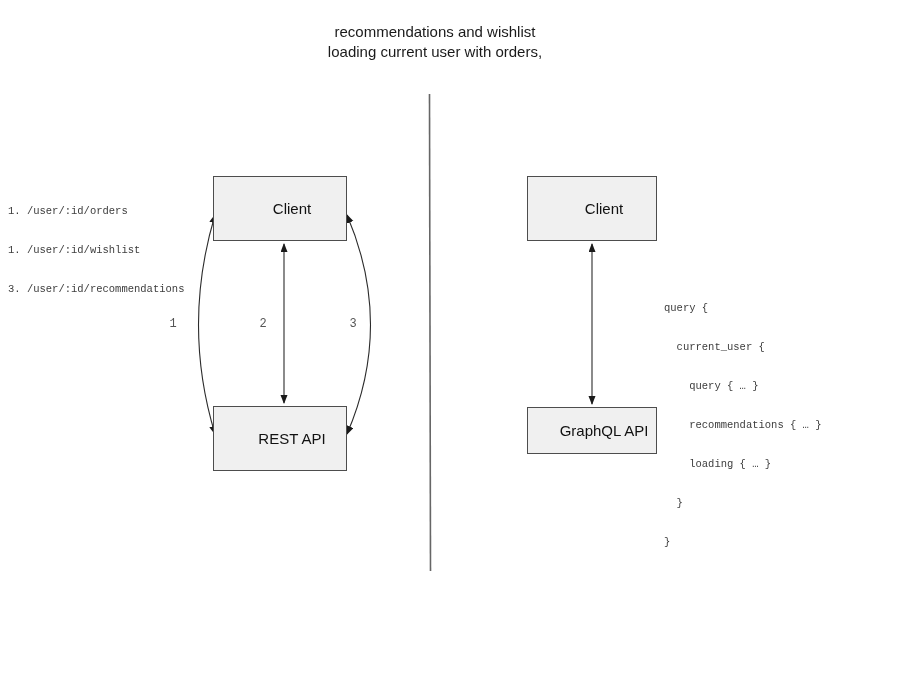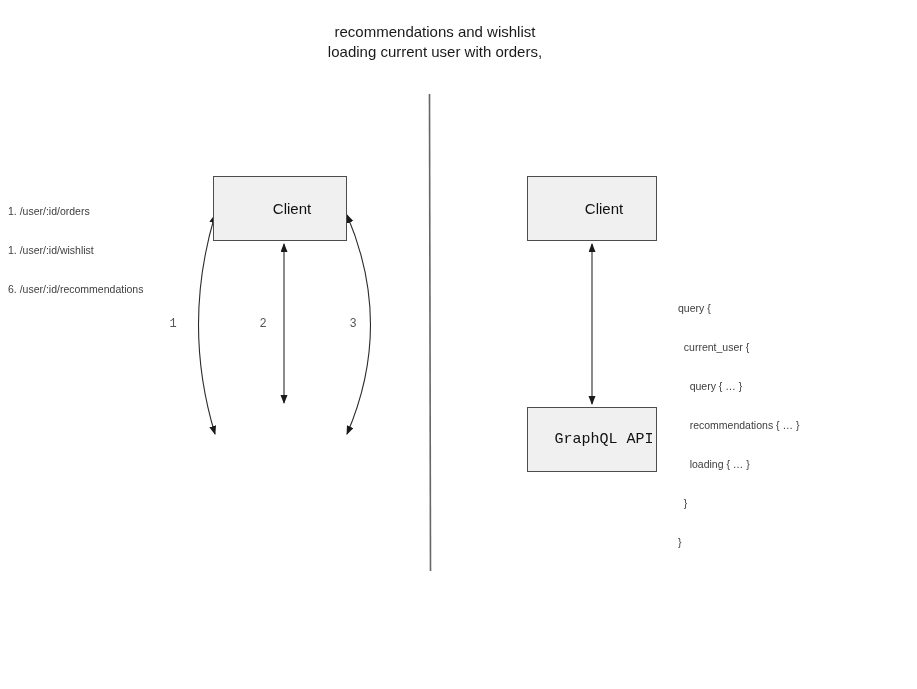--- a/index.html
+++ b/index.html
@@ -33,31 +33,31 @@
     display: flex;
     align-items: center;
     justify-content: center;
     font-size: 15px;
     color: #111111;
     padding-left: 24px;
   }
   .node-client-left  { left: 213px; top: 176px; width: 134px; height: 65px; }
   .node-rest         { left: 213px; top: 406px; width: 134px; height: 65px; }
   .node-client-right { left: 527px; top: 176px; width: 130px; height: 65px; }
-  .node-graphql      { left: 527px; top: 407px; width: 130px; height: 65px; font-family: Liberation Mono, monospace; }
+  .node-graphql      { left: 527px; top: 407px; width: 130px; height: 47px; }
   .mono {
     position: absolute;
-    font-family: Liberation Sans, sans-serif;
+    font-family: Liberation Mono, monospace;
     font-size: 10.5px;
     line-height: 13px;
     color: #3d3d3d;
     white-space: pre;
   }
   .endpoints { left: 8px;  top: 179px; }
-  .query     { left: 664px; top: 276px; margin-left: 14px; }
+  .query     { left: 664px; top: 276px; }
   .arrow-label {
     position: absolute;
     width: 14px;
     text-align: center;
     font-family: "Liberation Mono", "DejaVu Sans Mono", monospace;
     font-size: 12px;
     color: #555555;
   }
   .label-1 { left: 166px; top: 317px; }
   .label-2 { left: 256px; top: 317px; }
@@ -93,27 +93,30 @@
     <path d="M 284 244 L 284 403" fill="none" stroke="#2b2b2b" stroke-width="1.1" marker-start="url(#arrow)" marker-end="url(#arrow)"></path>
 
     <path d="M 347 215 Q 394 325 347 434" fill="none" stroke="#2b2b2b" stroke-width="1.1" marker-start="url(#arrow)" marker-end="url(#arrow)"></path>
 
     <path d="M 592 244 L 592 404" fill="none" stroke="#2b2b2b" stroke-width="1.1" marker-start="url(#arrow)" marker-end="url(#arrow)"></path>
   </svg>
 
   <div class="mono endpoints">
     <div>1. /user/:id/orders</div>
     <div>1. /user/:id/wishlist</div>
-    <div>6. /user/:id/recommendations</div>
+    <div>3. /user/:id/recommendations</div>
   </div>
 
   <div class="node node-client-left">
     <span>Client</span>
   </div>
 
+  <div class="node node-rest">
+    <span>REST API</span>
+  </div>
 
   <div class="arrow-label label-1">1</div>
   <div class="arrow-label label-2">2</div>
   <div class="arrow-label label-3">3</div>
 
   <div class="node node-client-right">
     <span>Client</span>
   </div>
 
   <div class="node node-graphql">

